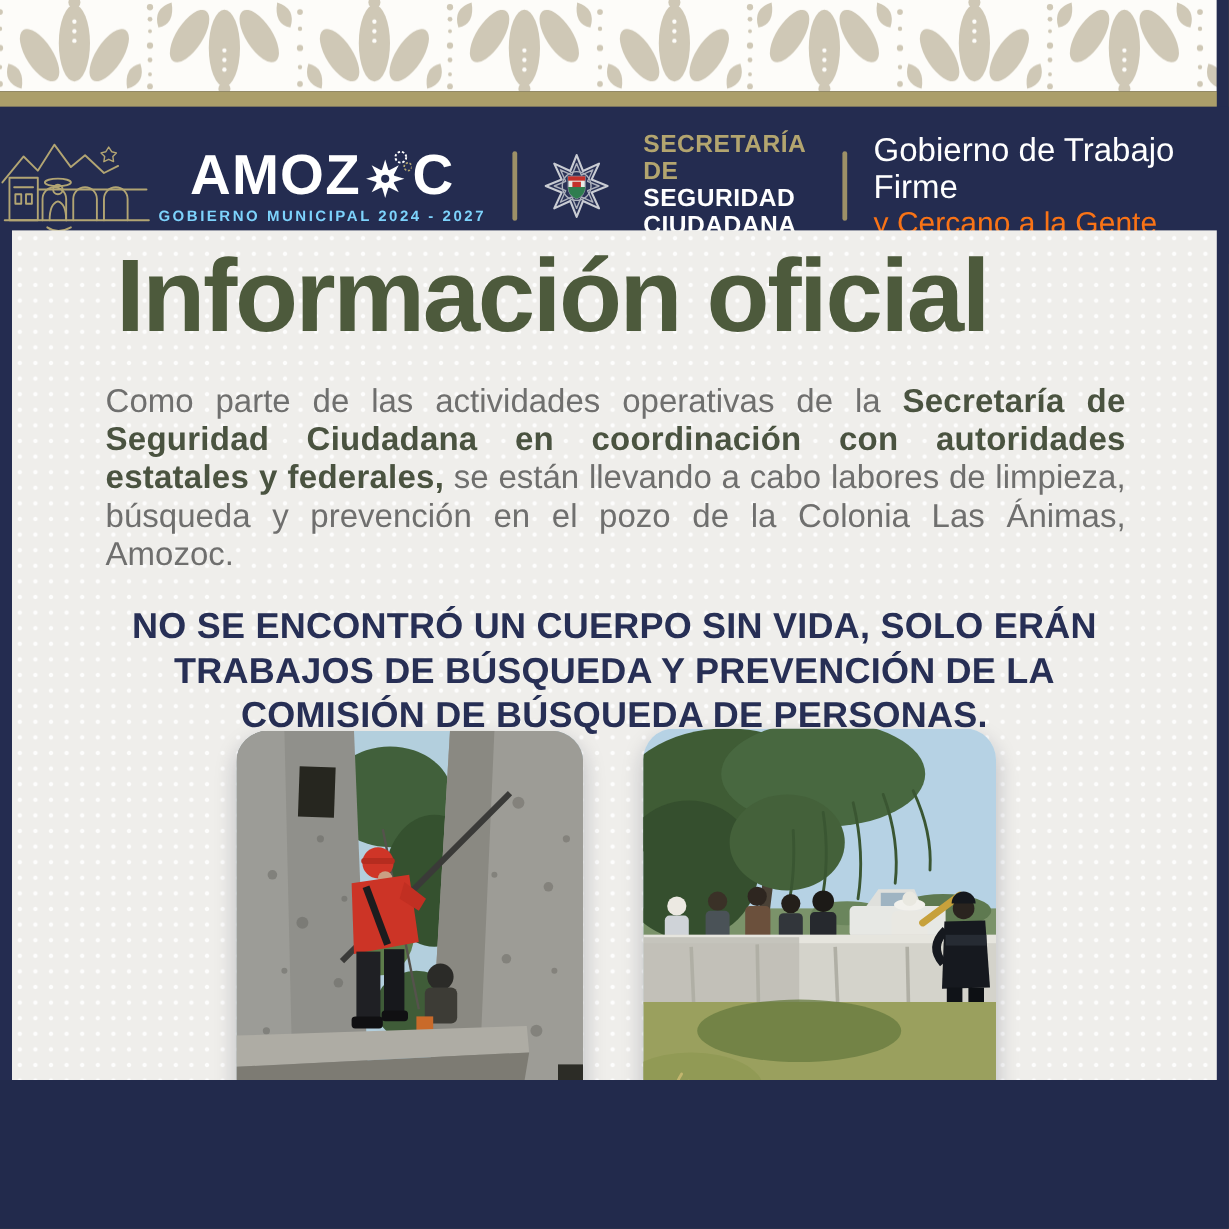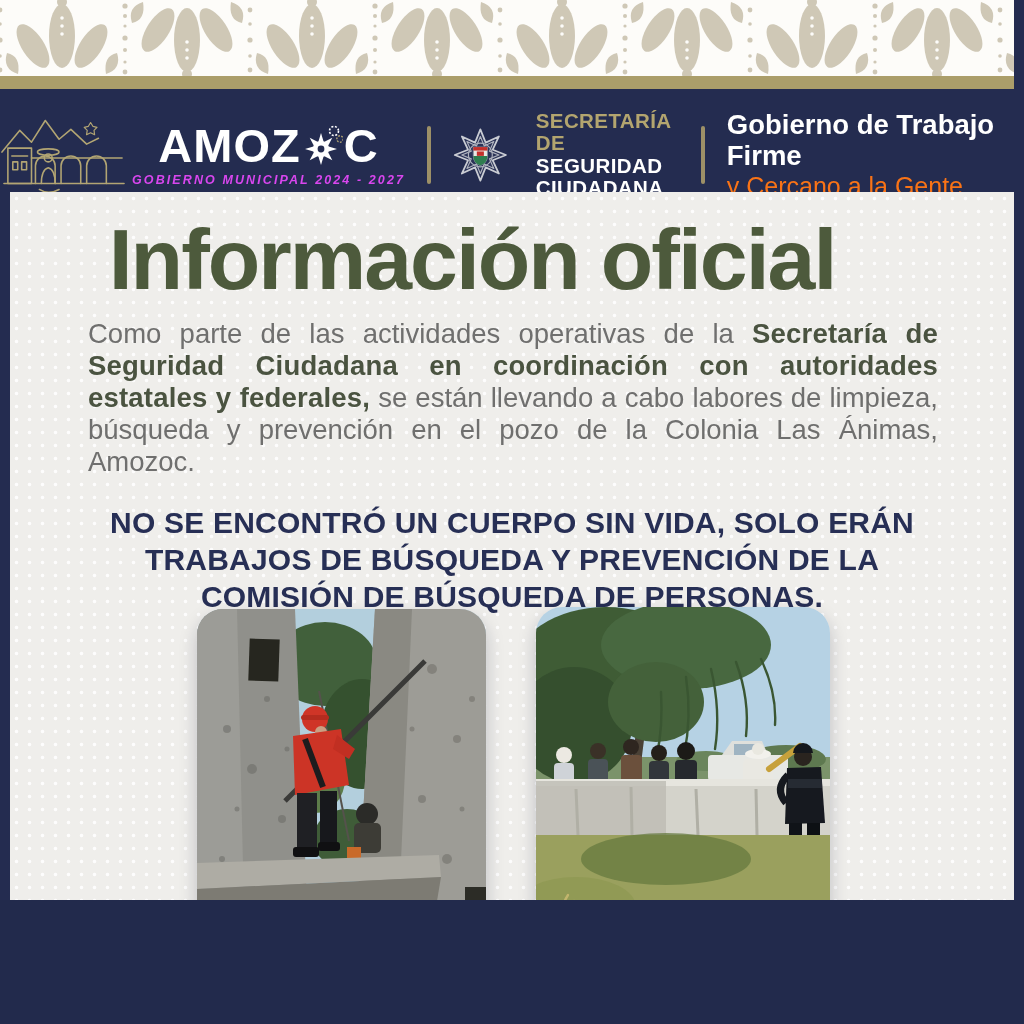--- a/index.html
+++ b/index.html
@@ -13,38 +13,38 @@
   .damask-band{position:absolute;top:0;left:0;width:1014px;height:76px;overflow:hidden;}
   .gold-band{position:absolute;top:76px;left:0;width:1014px;height:13px;background:#ab9e6a;}
   
   .header{
     position:absolute;top:89px;left:0;width:1024px;height:131px;
     background:#242c50;display:flex;align-items:center;justify-content:center;gap:22px;
   }
   .brand{display:flex;align-items:center;gap:4px;}
   .wordmark-col{display:flex;flex-direction:column;align-items:center;}
   .wordmark-row{display:flex;align-items:center;color:#ffffff;font-weight:bold;font-size:47px;letter-spacing:1px;line-height:1;}
-  .wordmark-sub{color:#d946ef;font-weight:bold;font-size:12.5px;letter-spacing:2.1px;margin-top:4px;white-space:nowrap;font-style:italic;}
+  .wordmark-sub{color:#7dd3fc;font-weight:bold;font-size:12.5px;letter-spacing:2.1px;margin-top:4px;white-space:nowrap;}
   .gold-divider{width:4px;height:58px;background:#9d9067;border-radius:2px;flex:0 0 auto;}
   .secretariat{display:flex;align-items:center;gap:28px;}
   .secretariat-text{display:flex;flex-direction:column;line-height:1.08;font-weight:bold;font-size:20.5px;letter-spacing:.4px;}
   .sec-gold{color:#b3a56f;}
   .sec-white{color:#ffffff;}
   .slogan{display:flex;flex-direction:column;line-height:1.15;}
-  .slogan-line1{color:#ffffff;font-weight:bold;font-size:27.5px;}
+  .slogan-line1{color:#ffffff;font-weight:normal;font-size:27.5px;}
   .slogan-line2{color:#f97316;font-size:25px;}
   
   .content{
     position:absolute;top:192px;left:10px;width:1004px;height:708px;
     background-color:#efeeeb;
     background-image:radial-gradient(circle, rgba(255,255,255,.9) 1.3px, rgba(255,255,255,0) 2.2px);
     background-size:13px 13px;
   }
   .page-title{
-    position:absolute;top:204px;left:0;width:920px;margin:12px;
+    position:absolute;top:204px;left:0;width:920px;margin:0;
     text-align:center;color:#4d5a3c;font-weight:bold;
     font-size:86px;letter-spacing:-2px;line-height:1;
   }
   .body-paragraph{
     position:absolute;top:318px;left:88px;width:850px;margin:0;
     color:#6f6f6e;font-size:27.5px;line-height:32px;text-align:justify;
   }
   .body-paragraph strong{color:#4a5340;letter-spacing:.2px;}
   .highlight-statement{
     position:absolute;top:504px;left:96px;width:832px;margin:0;

